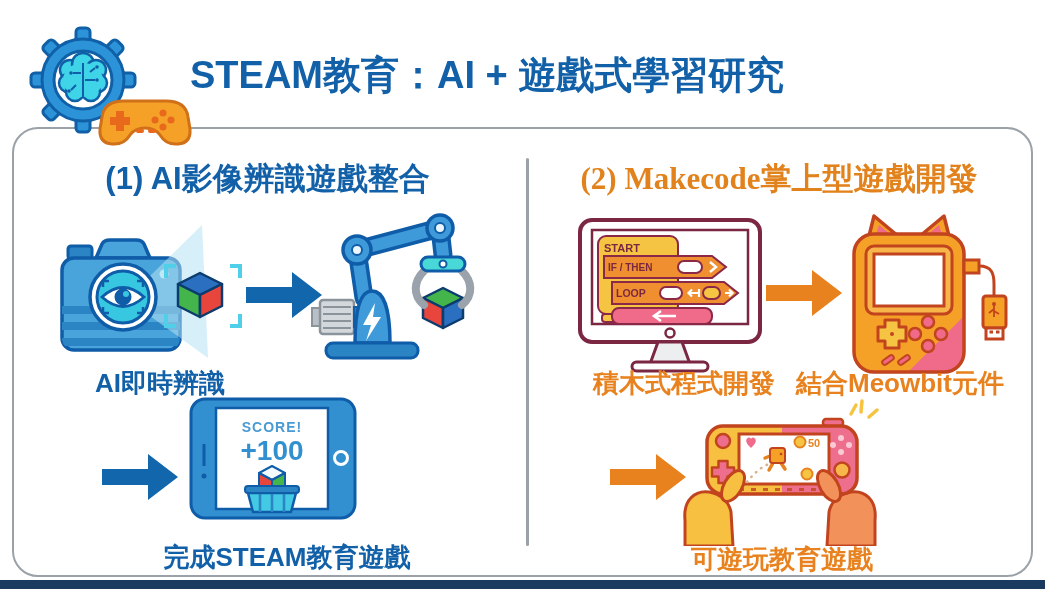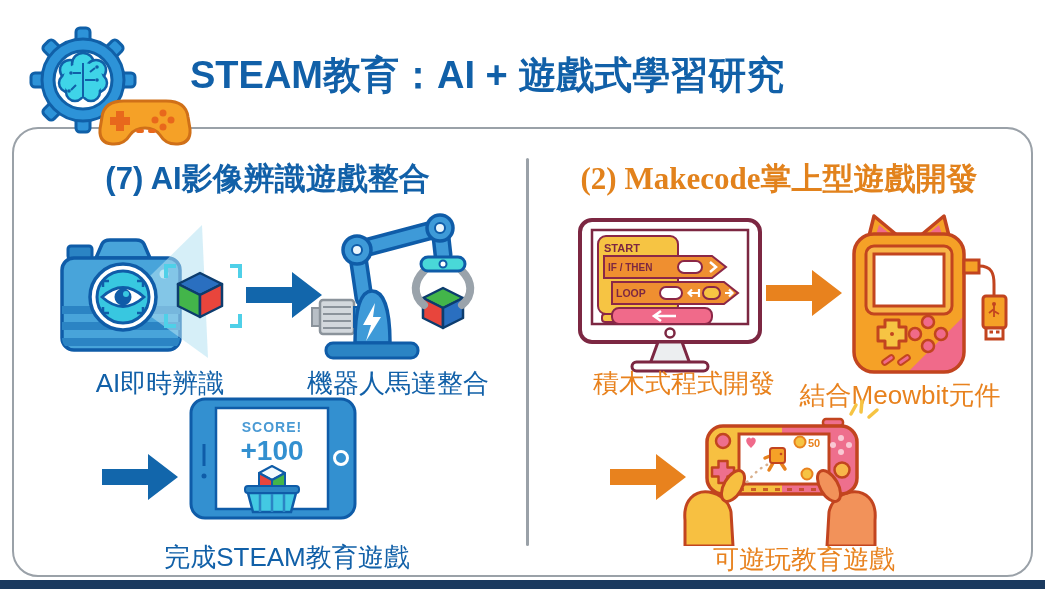--- a/index.html
+++ b/index.html
@@ -7,21 +7,21 @@
           font-family:"Liberation Sans","DejaVu Sans",sans-serif;}
   .title{position:absolute;left:190px;top:50px;margin:0;font-size:38px;font-weight:bold;
          color:#1160a8;white-space:nowrap;letter-spacing:0px;}
   .board{position:absolute;left:12px;top:127px;width:1017px;height:446px;background:#fff;
          border:2.5px solid #9aa1a8;border-radius:26px;}
   .divider{position:absolute;left:526px;top:158px;width:2.5px;height:388px;background:#9aa1a8;border-radius:2px;}
   .col-heading{position:absolute;margin:0;font-size:31px;font-weight:bold;text-align:center;white-space:nowrap;}
   .h-left{left:20px;top:158px;width:495px;color:#1160a8;}
   .h-right{left:536px;top:158px;width:486px;color:#e2821c;font-family:Liberation Serif, serif;}
   .icon{position:absolute;text-align:right;}
-  .caption{position:absolute;font-size:26px;font-weight:normal;text-align:center;white-space:nowrap;}
+  .caption{position:absolute;font-size:26px;font-weight:bold;text-align:center;white-space:nowrap;}
   .cap-blue{color:#1160a8;}
   .cap-orange{color:#e8821e;}
   .footer-bar{position:absolute;left:0;top:580px;width:1045px;height:9px;background:#1b3a5f;}
   .logo{position:absolute;left:20px;top:25px;width:175px;height:125px;z-index:3;}
   svg{display:block;}
 </style>
 </head>
 <body>
 
 <div class="canvas">
@@ -84,21 +84,21 @@
         <circle cx="143" cy="102" r="3.5" fill="#e8681c"></circle>
           <circle cx="135" cy="95" r="3.5" fill="#e8681c"></circle>
         <rect x="116" y="104" width="8" height="4" rx="2" fill="#e8681c"></rect>
         <rect x="128" y="104" width="8" height="4" rx="2" fill="#e8681c"></rect>
       </g>
     </svg>
   </div>
 
   <h1 class="title">STEAM教育：AI + 遊戲式學習研究</h1>
 
-  <h2 class="col-heading h-left">(7) AI影像辨識遊戲整合</h2>
+  <h2 class="col-heading h-left">(1) AI影像辨識遊戲整合</h2>
   <h2 class="col-heading h-right">(2) Makecode掌上型遊戲開發</h2>
 
   <div class="icon" style="left:52px;top:218px;">
     <svg width="240" height="150" viewBox="0 0 240 150">
       <g>
         <rect x="16" y="28" width="24" height="13" rx="3" fill="#2b84c4" stroke="#0f5ca8" stroke-width="3"></rect>
         <path d="M44,40 L50,26 Q52,22 58,22 L84,22 Q90,22 92,26 L98,40 Z" fill="#48a4da" stroke="#0f5ca8" stroke-width="3.5"></path>
         <rect x="10" y="40" width="118" height="92" rx="12" fill="#48a4da" stroke="#0f5ca8" stroke-width="3.5"></rect>
         <clipPath id="cambody">
             <rect x="10" y="40" width="118" height="92" rx="12"></rect>
@@ -163,21 +163,20 @@
       <g>
         <path d="M118,68 C108,78 106,92 118,102" stroke="#9aa3ab" stroke-width="8" fill="none" stroke-linecap="round"></path>
         <path d="M156,68 C166,78 168,92 156,102" stroke="#9aa3ab" stroke-width="8" fill="none" stroke-linecap="round"></path>
         <rect x="115" y="54" width="44" height="14" rx="7" fill="#49d8d8" stroke="#0f5ca8" stroke-width="3"></rect>
         <circle cx="137" cy="61" r="3.5" fill="#ffffff" stroke="#0f5ca8" stroke-width="2"></circle>
       </g>
     </svg>
   </div>
 
   <div class="caption cap-blue" style="left:40px;top:366px;width:240px;">AI即時辨識</div>
-  <div class="caption cap-blue" style="left:288px;top:366px;width:220px;">機器人馬達整合</div>
 
   <div class="icon" style="left:102px;top:452px;">
     <svg width="78" height="50" viewBox="0 0 78 50">
         <polygon points="0,17 46,17 46,2 76,25 46,48 46,33 0,33" fill="#1266ab"></polygon>
       </svg>
   </div>
 
   <div class="icon" style="left:188px;top:396px;">
     <svg width="170" height="125" viewBox="0 0 170 125">
       <rect x="3" y="3" width="164" height="119" rx="14" fill="#3390d0" stroke="#0f5ca8" stroke-width="3"></rect>
@@ -284,21 +283,21 @@
         <circle cx="156" cy="96" r="2" fill="#c2441f"></circle>
         <path d="M156,96 v13 M156,101 l-5,4 M156,103 l5,3" stroke="#c2441f" stroke-width="1.8" fill="none"></path>
         <rect x="148" y="120" width="17" height="11" fill="#ffffff" stroke="#c2441f" stroke-width="3"></rect>
         <rect x="151.5" y="122.5" width="3.5" height="3" fill="#c2441f"></rect>
         <rect x="158" y="122.5" width="3.5" height="3" fill="#c2441f"></rect>
       </g>
     </svg>
   </div>
 
   <div class="caption cap-orange" style="left:555px;top:366px;width:220px;text-align:right;">積木式程式開發</div>
-  <div class="caption cap-orange" style="left:775px;top:366px;width:250px;margin-top:12px;">結合Meowbit元件</div>
+  <div class="caption cap-orange" style="left:775px;top:366px;width:250px;">結合Meowbit元件</div>
 
   <div class="icon" style="left:610px;top:452px;">
     <svg width="78" height="50" viewBox="0 0 78 50">
         <polygon points="0,17 46,17 46,2 76,25 46,48 46,33 0,33" fill="#e8821e"></polygon>
       </svg>
   </div>
 
   <div class="icon" style="left:665px;top:396px;">
     <svg width="230" height="150" viewBox="0 0 230 150">
       <path d="M186,18 l5,-9 M196,16 l1,-11 M204,21 l8,-7" stroke="#f6c443" stroke-width="3.5" stroke-linecap="round" fill="none"></path>
@@ -329,17 +328,17 @@
           <circle cx="176" cy="56" r="3"></circle>
             <circle cx="168" cy="49" r="3"></circle>
         </g>
         <circle cx="177" cy="74" r="7.5" fill="#f8b64a" stroke="#c2441f" stroke-width="2.5"></circle>
       </g>
       <ellipse cx="68" cy="90" rx="9" ry="17" transform="rotate(30 68 90)" fill="#f7c041" stroke="#c2441f" stroke-width="3"></ellipse>
       <ellipse cx="164" cy="90" rx="9" ry="17" transform="rotate(-30 164 90)" fill="#f2925a" stroke="#c2441f" stroke-width="3"></ellipse>
     </svg>
   </div>
 
-  <div class="caption cap-orange" style="left:689px;top:542px;width:230px;">可遊玩教育遊戲</div>
+  <div class="caption cap-orange" style="left:667px;top:542px;width:230px;">可遊玩教育遊戲</div>
 
   <div class="footer-bar"></div>
 
 </div>
 
 </body></html>

